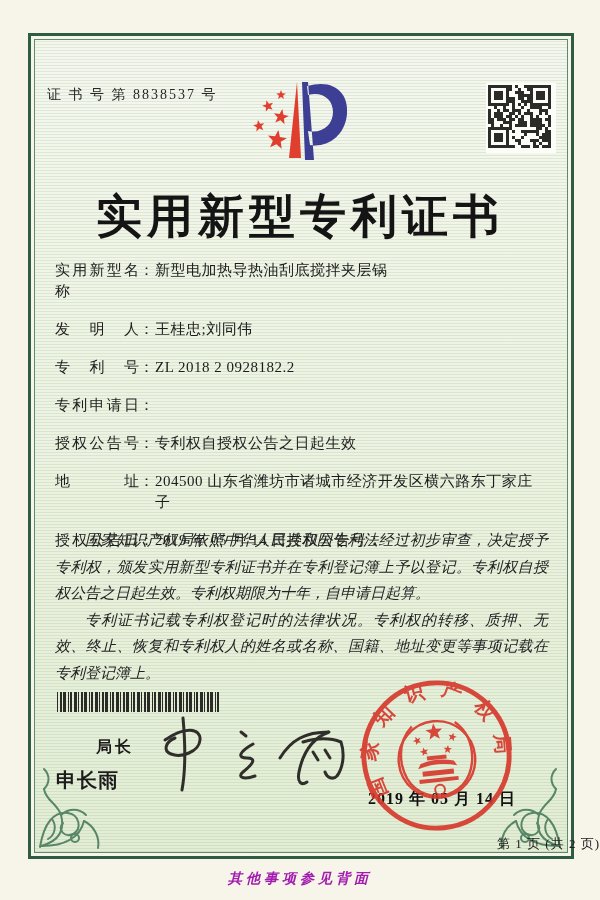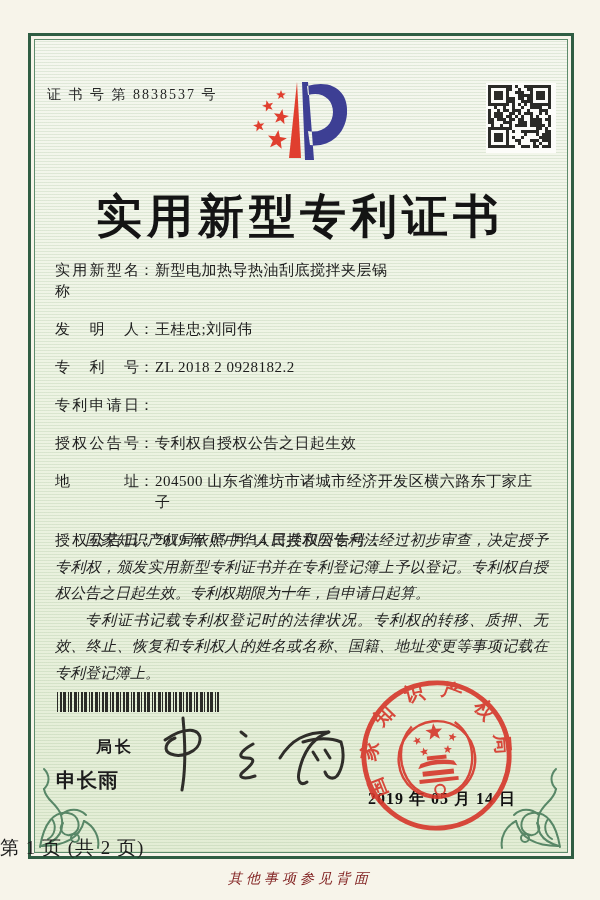--- a/index.html
+++ b/index.html
@@ -34,24 +34,24 @@
   .barcode i{display:block;height:100%;background:#2b2b28;}
   .director-title{position:absolute;left:56px;top:737px;font-family:"Liberation Sans","DejaVu Sans",sans-serif;
                   font-weight:700;font-size:16px;letter-spacing:3px;z-index:3;margin-left:40px;}
   .director-name{position:absolute;left:56px;top:767px;font-family:"Liberation Sans","DejaVu Sans",sans-serif;
                  font-weight:700;font-size:20px;letter-spacing:1px;z-index:3;}
   .signature{position:absolute;left:145px;top:700px;width:215px;height:98px;z-index:4;}
   .seal{position:absolute;left:358px;top:677px;width:157px;height:157px;z-index:6;
         transform:rotate(-6deg);opacity:0.9;}
   .seal-date{position:absolute;left:368px;top:789px;font-size:16px;font-weight:700;
              letter-spacing:1px;color:#111;z-index:5;}
-  .page-footer{position:absolute;left:0;right:0;top:835px;text-align:left;font-size:19px;
+  .page-footer{position:absolute;left:0;right:0;top:835px;text-align:right;font-size:13px;
                letter-spacing:1px;z-index:3;}
   .back-note{position:absolute;left:0;right:0;top:870px;text-align:center;font-size:14px;
-             font-style:italic;letter-spacing:4px;color:#7f1d1d;z-index:3;}
+             font-style:italic;letter-spacing:4px;color:#a21caf;z-index:3;font-weight:bold;}
   .ornament{position:absolute;width:100px;height:100px;z-index:2;}
   .ornament.left{left:34px;top:753px;}
   .ornament.right{right:34px;top:753px;transform:scaleX(-1);}
 </style>
 </head>
 <body>
 
 <div class="page">
 
   <div class="frame">

